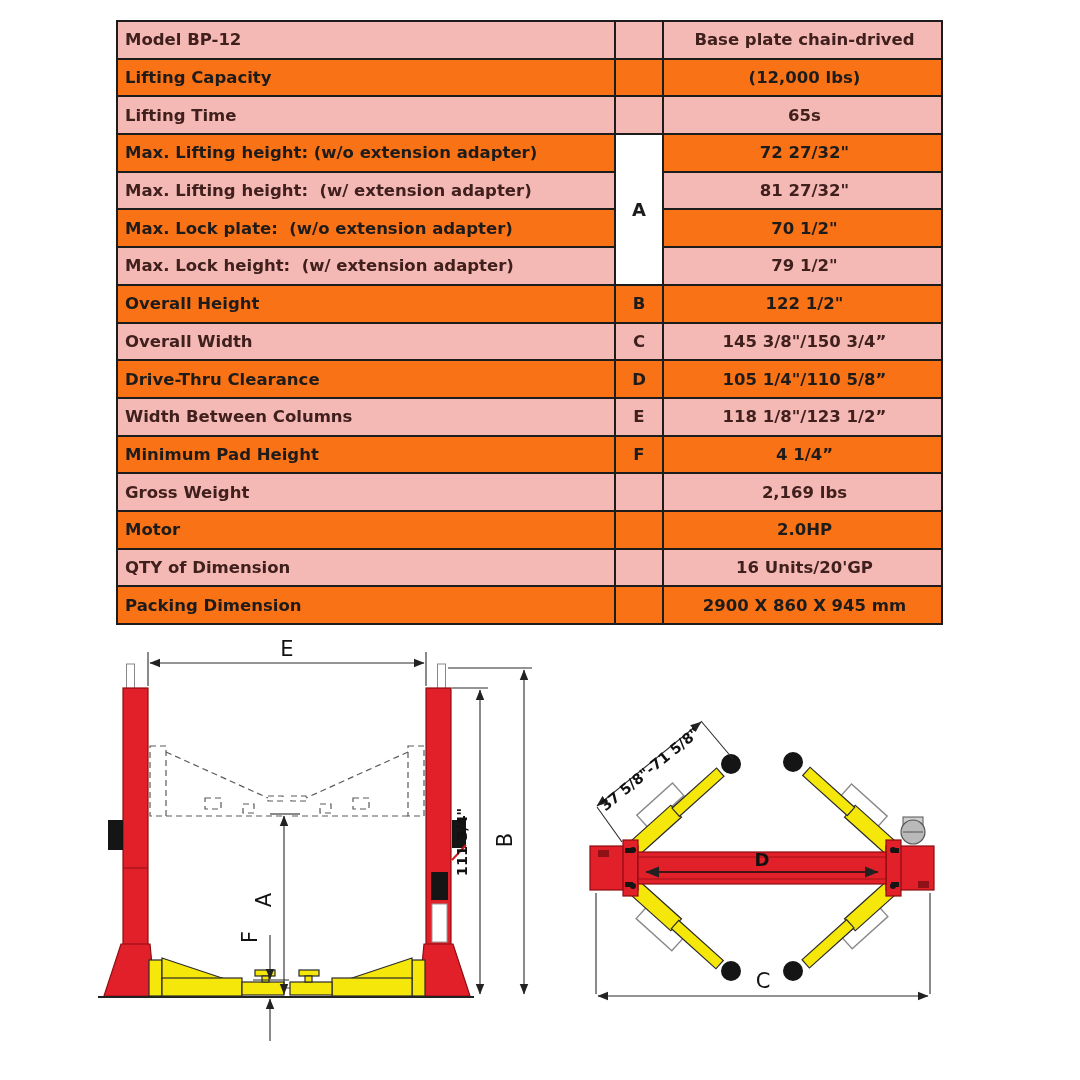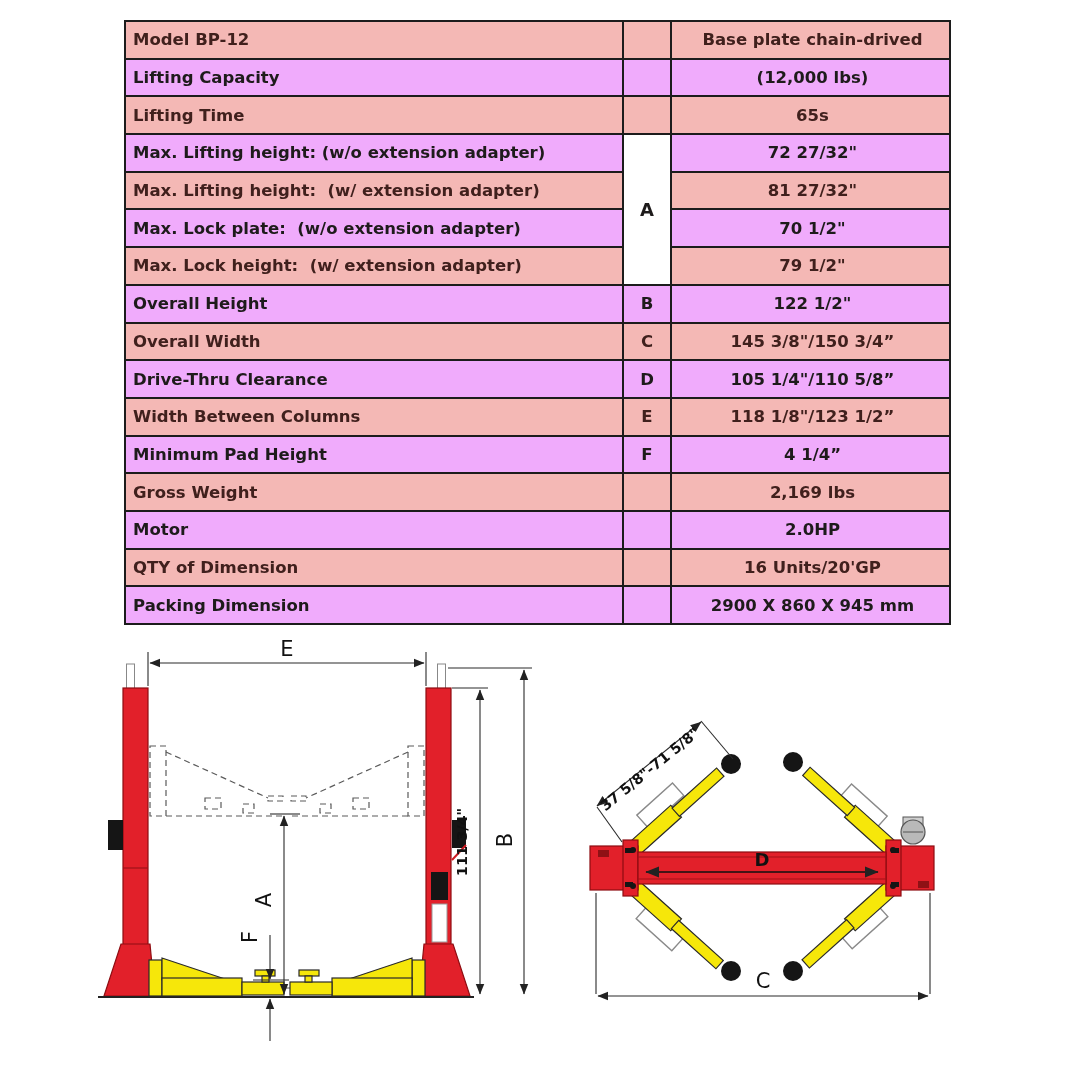--- a/index.html
+++ b/index.html
@@ -2,30 +2,30 @@
 <html><head>
 <meta charset="utf-8">
 <style>
   html,body{margin:0;padding:0;}
   body{
     width:1080px;height:1080px;background:#ffffff;position:relative;
     font-family:"DejaVu Sans","Liberation Sans",sans-serif;overflow:hidden;
   }
   
   .spec-table{
-    position:absolute;left:124px;top:20px;width:825px;height:605px;
+    position:absolute;left:116px;top:20px;width:825px;height:605px;
     border-collapse:collapse;table-layout:fixed;
   }
   .spec-table td{
     border:2px solid #1c1c1c;
     font-weight:bold;font-size:16.5px;
     padding:0 7px;white-space:pre;overflow:hidden;vertical-align:middle;
   }
   tr.pink td{background:#f4b8b5;color:#40201d;}
-  tr.white td{background:#f0abfc;color:#1e1b1b;}
+  tr.white td{background:#f97316;color:#1e1b1b;}
   td.letter-cell{text-align:center;padding:0;color:#161312;}
   td.a-cell{background:#ffffff !important;color:#161312;font-size:18px;}
   td.value-cell{padding-left:11px;text-align:center;}
   
   .diagram-svg{position:absolute;left:0;top:630px;}
   .dl{stroke:#2a2a2a;stroke-width:1.1;fill:none;}
   .thin{stroke:#555;stroke-width:1;fill:none;}
   .red{fill:#e2202a;stroke:#8e0d12;stroke-width:1.2;}
   .yel{fill:#f6e70a;stroke:#2a2a2a;stroke-width:1.2;}
   .dash{stroke:#5a5a5a;stroke-width:1.2;fill:none;stroke-dasharray:6 4;}

